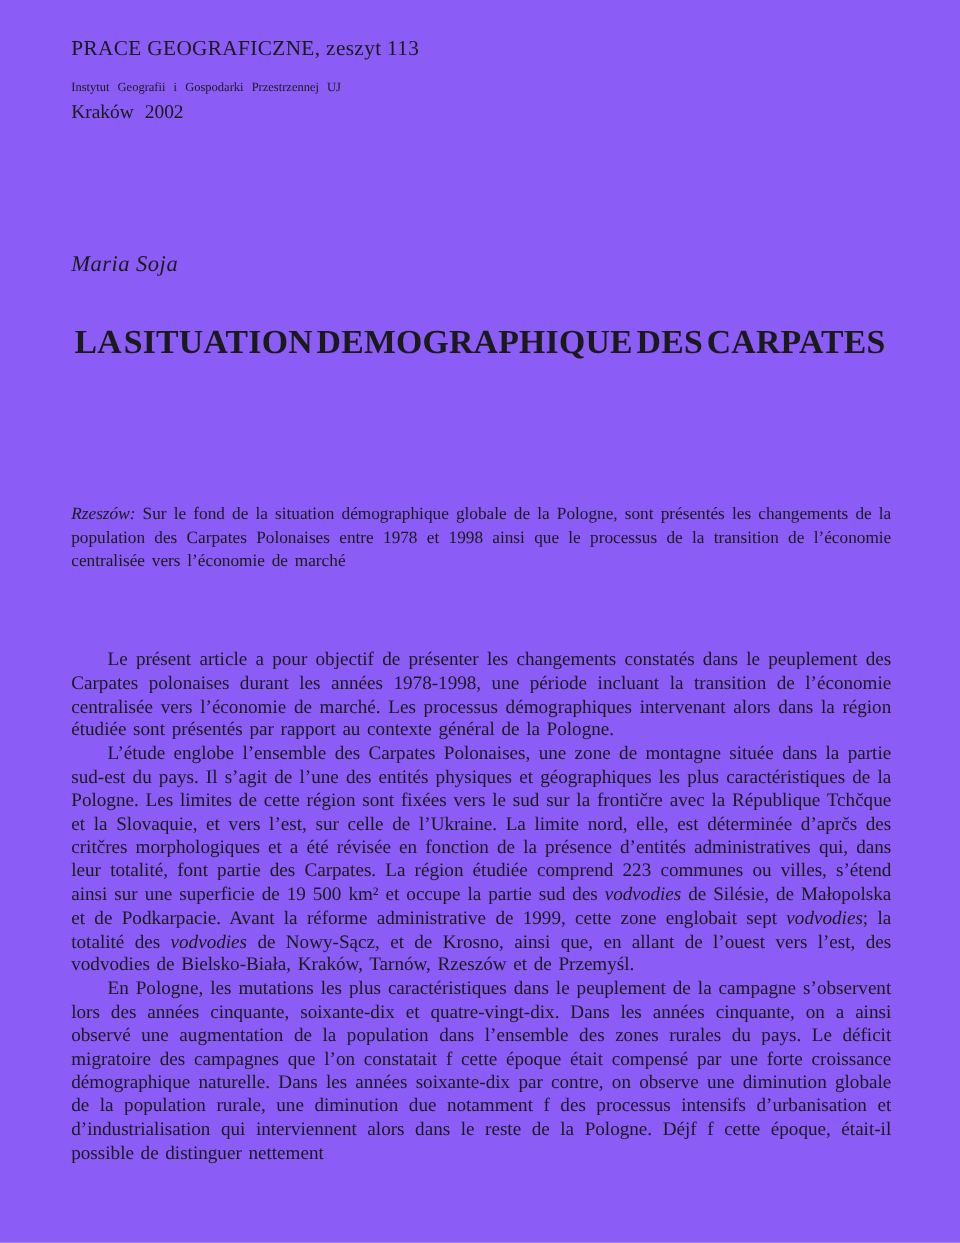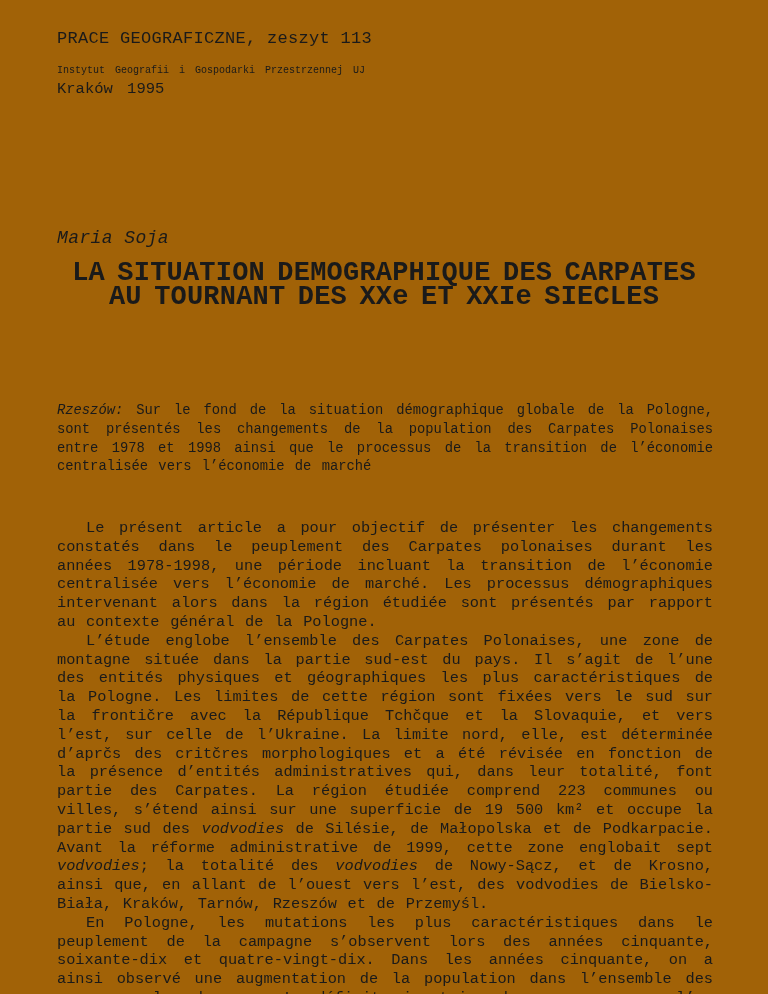--- a/index.html
+++ b/index.html
@@ -5,32 +5,31 @@
   html, body { margin: 0; padding: 0; }
   body {
     width: 768px; height: 994px;
     background: #f4f4f4;
     font-family: "Liberation Serif", serif;
     color: #1a1a1a;
   }
   .page {
     position: relative;
     width: 768px; height: 994px;
-    background: #a16207;
+    background: #8b5cf6;
     overflow: hidden;
-    font-family: Liberation Mono, monospace;
   }
   .header { position: absolute; left: 57px; top: 30px; }
   .series  { font-size: 17px; line-height: 18px; letter-spacing: 0.3px; white-space: nowrap; }
   .institute { margin-top: 13px; font-size: 10px; line-height: 19px; word-spacing: 4px; white-space: nowrap; }
   .place   { font-size: 15.5px; line-height: 19px; word-spacing: 5px; white-space: nowrap; }
 
   .author {
     position: absolute; left: 57px; top: 201px;
-    font-style: italic; font-size: 18px; letter-spacing: 0.4px; margin-top: 27px;
+    font-style: italic; font-size: 18px; letter-spacing: 0.4px;
   }
 
   .title {
     position: absolute; left: 30px; right: 30px; top: 261px;
     text-align: center; font-weight: 700;
     font-size: 27px; line-height: 24px;
     letter-spacing: 0.2px; word-spacing: -4px;
   }
 
   .abstract {
@@ -53,28 +52,27 @@
   .it { font-style: italic; }
 </style>
 </head>
 <body>
 
 <div class="page">
 
   <div class="header">
     <div class="series">PRACE GEOGRAFICZNE, zeszyt 113</div>
     <div class="institute">Instytut Geografii i Gospodarki Przestrzennej UJ</div>
-    <div class="place">Kraków 1995</div>
+    <div class="place">Kraków 2002</div>
   </div>
 
   <div class="author">Maria Soja</div>
 
   <div class="title">
     <div>LA SITUATION DEMOGRAPHIQUE DES CARPATES</div>
-    <div>AU TOURNANT DES XXe ET XXIe SIECLES</div>
   </div>
 
   <div class="abstract">
     <span class="label-it">Rzeszów:</span>
     <span>Sur le fond de la situation démographique globale de la Pologne, sont présentés les changements de la population des Carpates Polonaises entre 1978 et 1998 ainsi que le processus de la transition de l’économie centralisée vers l’économie de marché</span>
   </div>
 
 
   <div class="bodytext">
     <p><span>Le présent article a pour objectif de présenter les changements constatés dans le peuplement des Carpates polonaises durant les années 1978-1998, une période incluant la transition de l’économie centralisée vers l’économie de marché. Les processus démographiques intervenant alors dans la région étudiée sont présentés par rapport au contexte général de la Pologne.</span></p>

